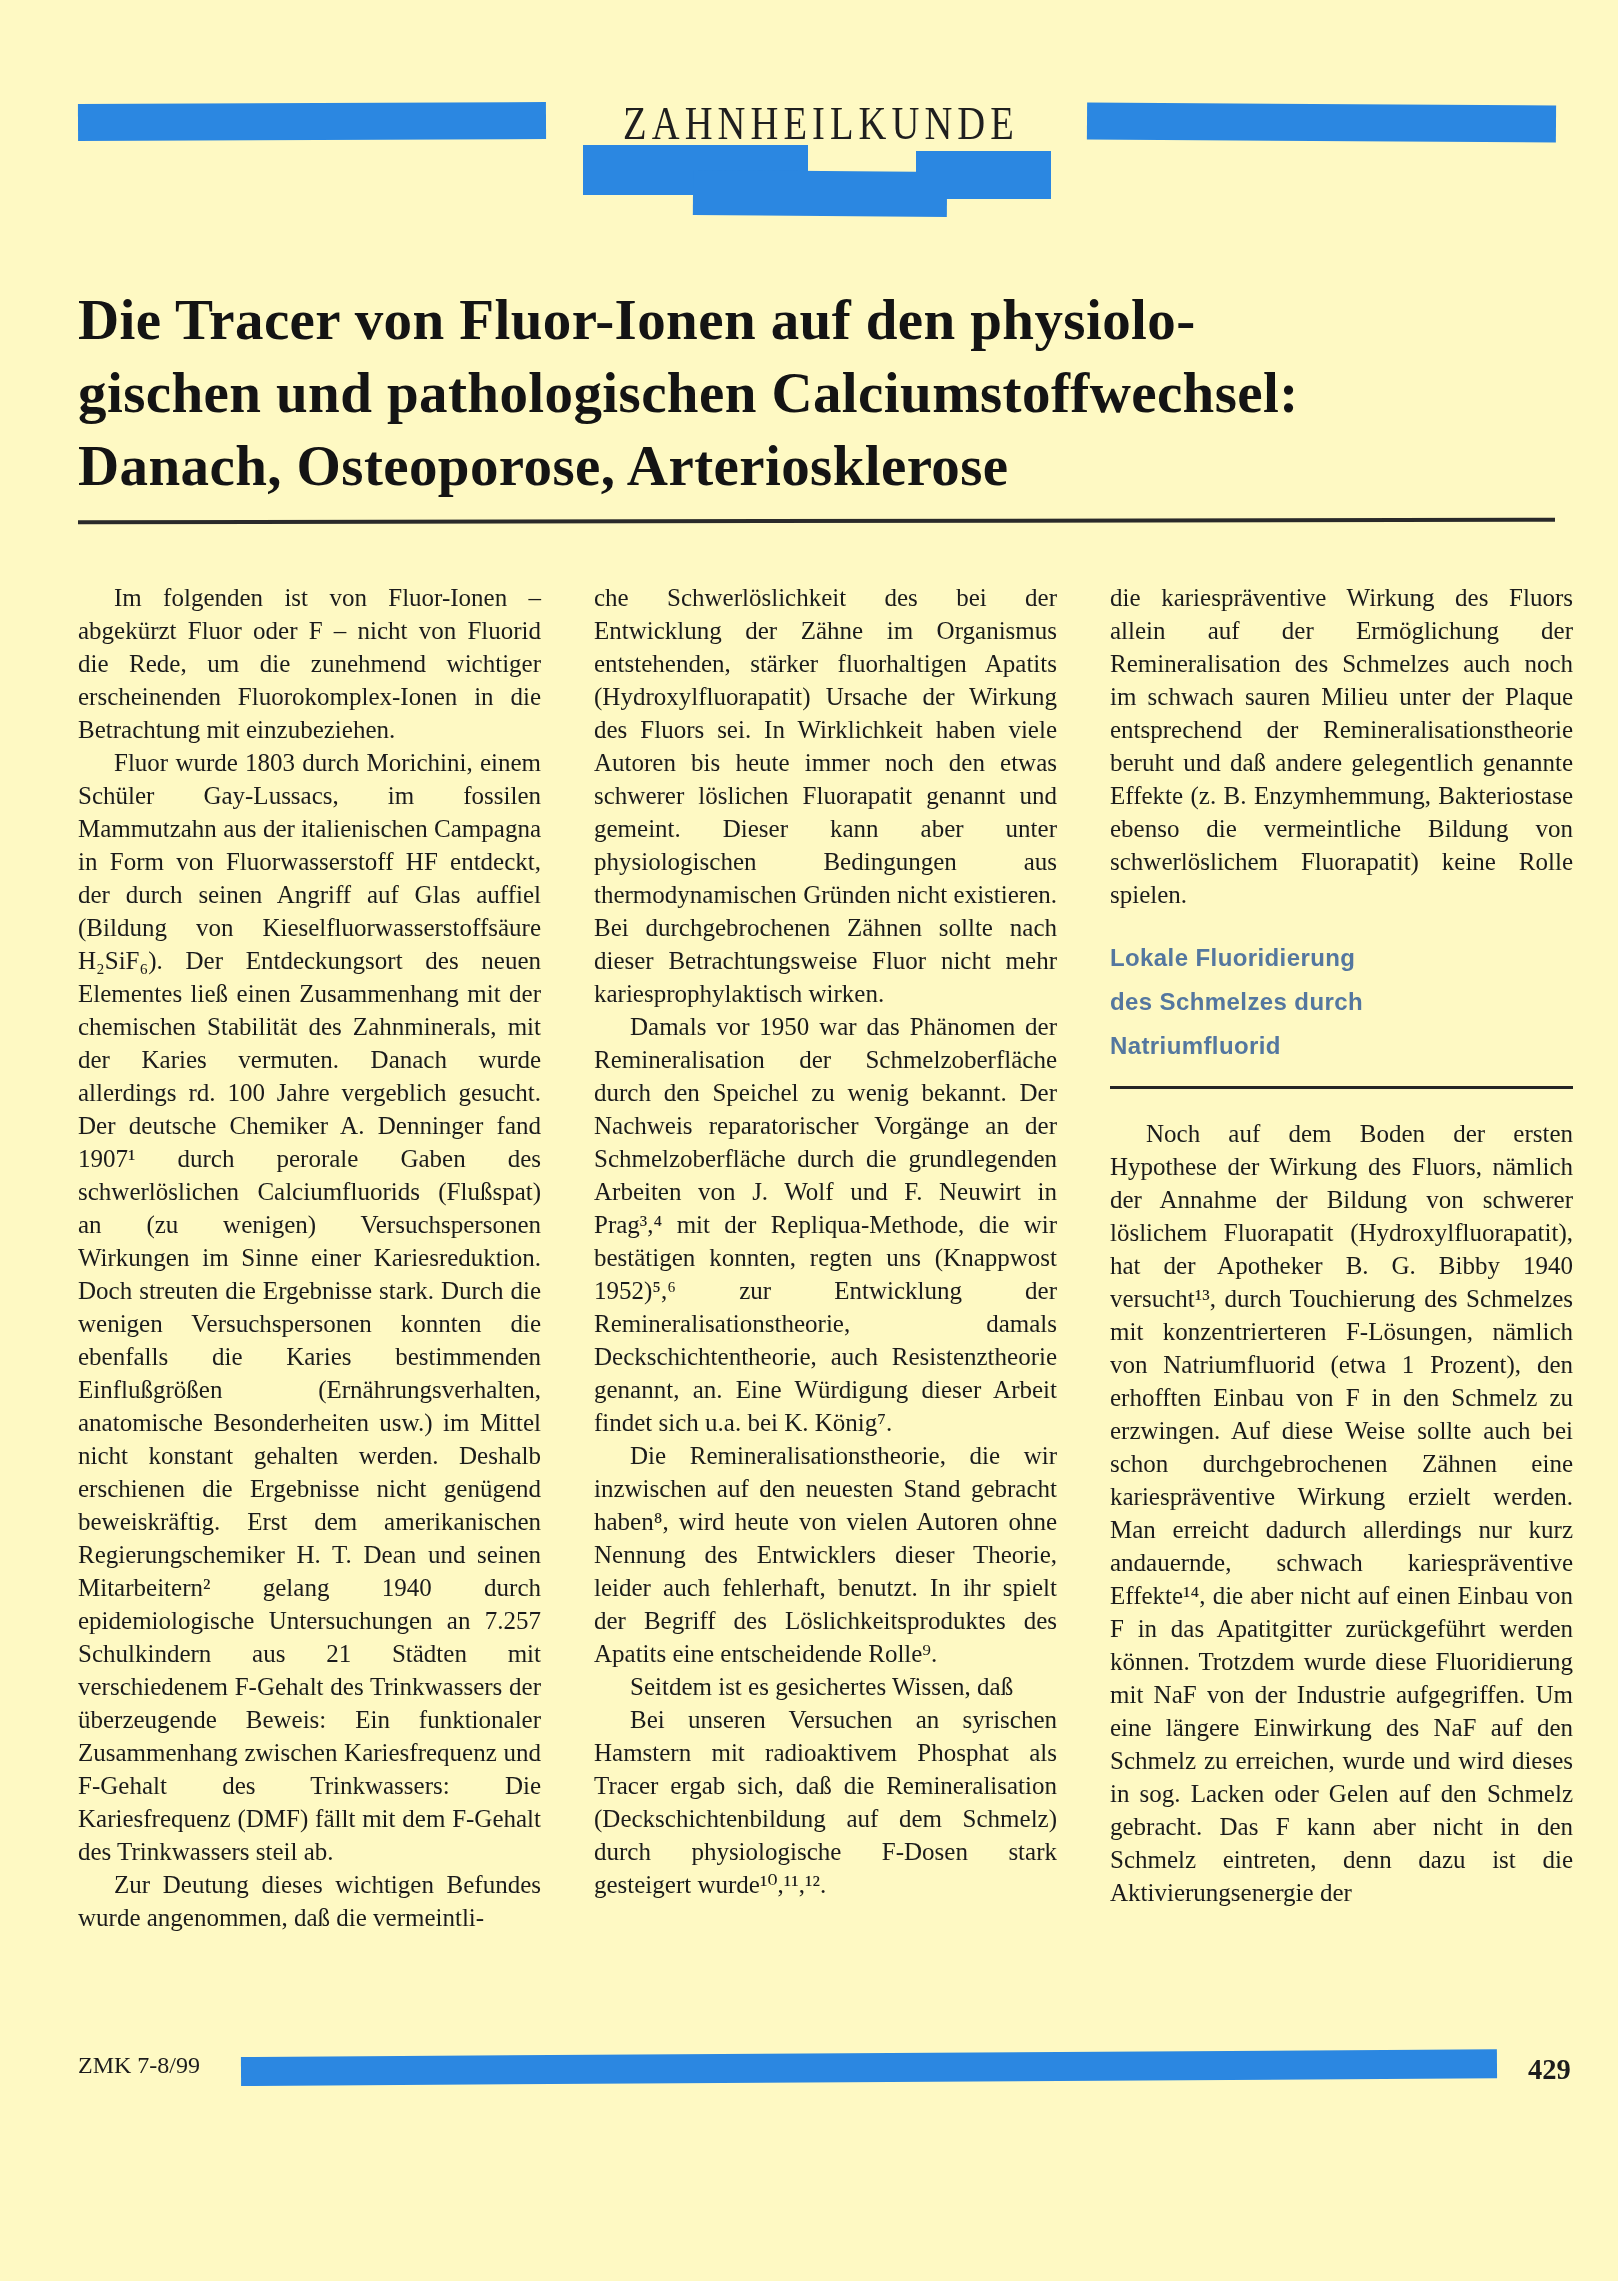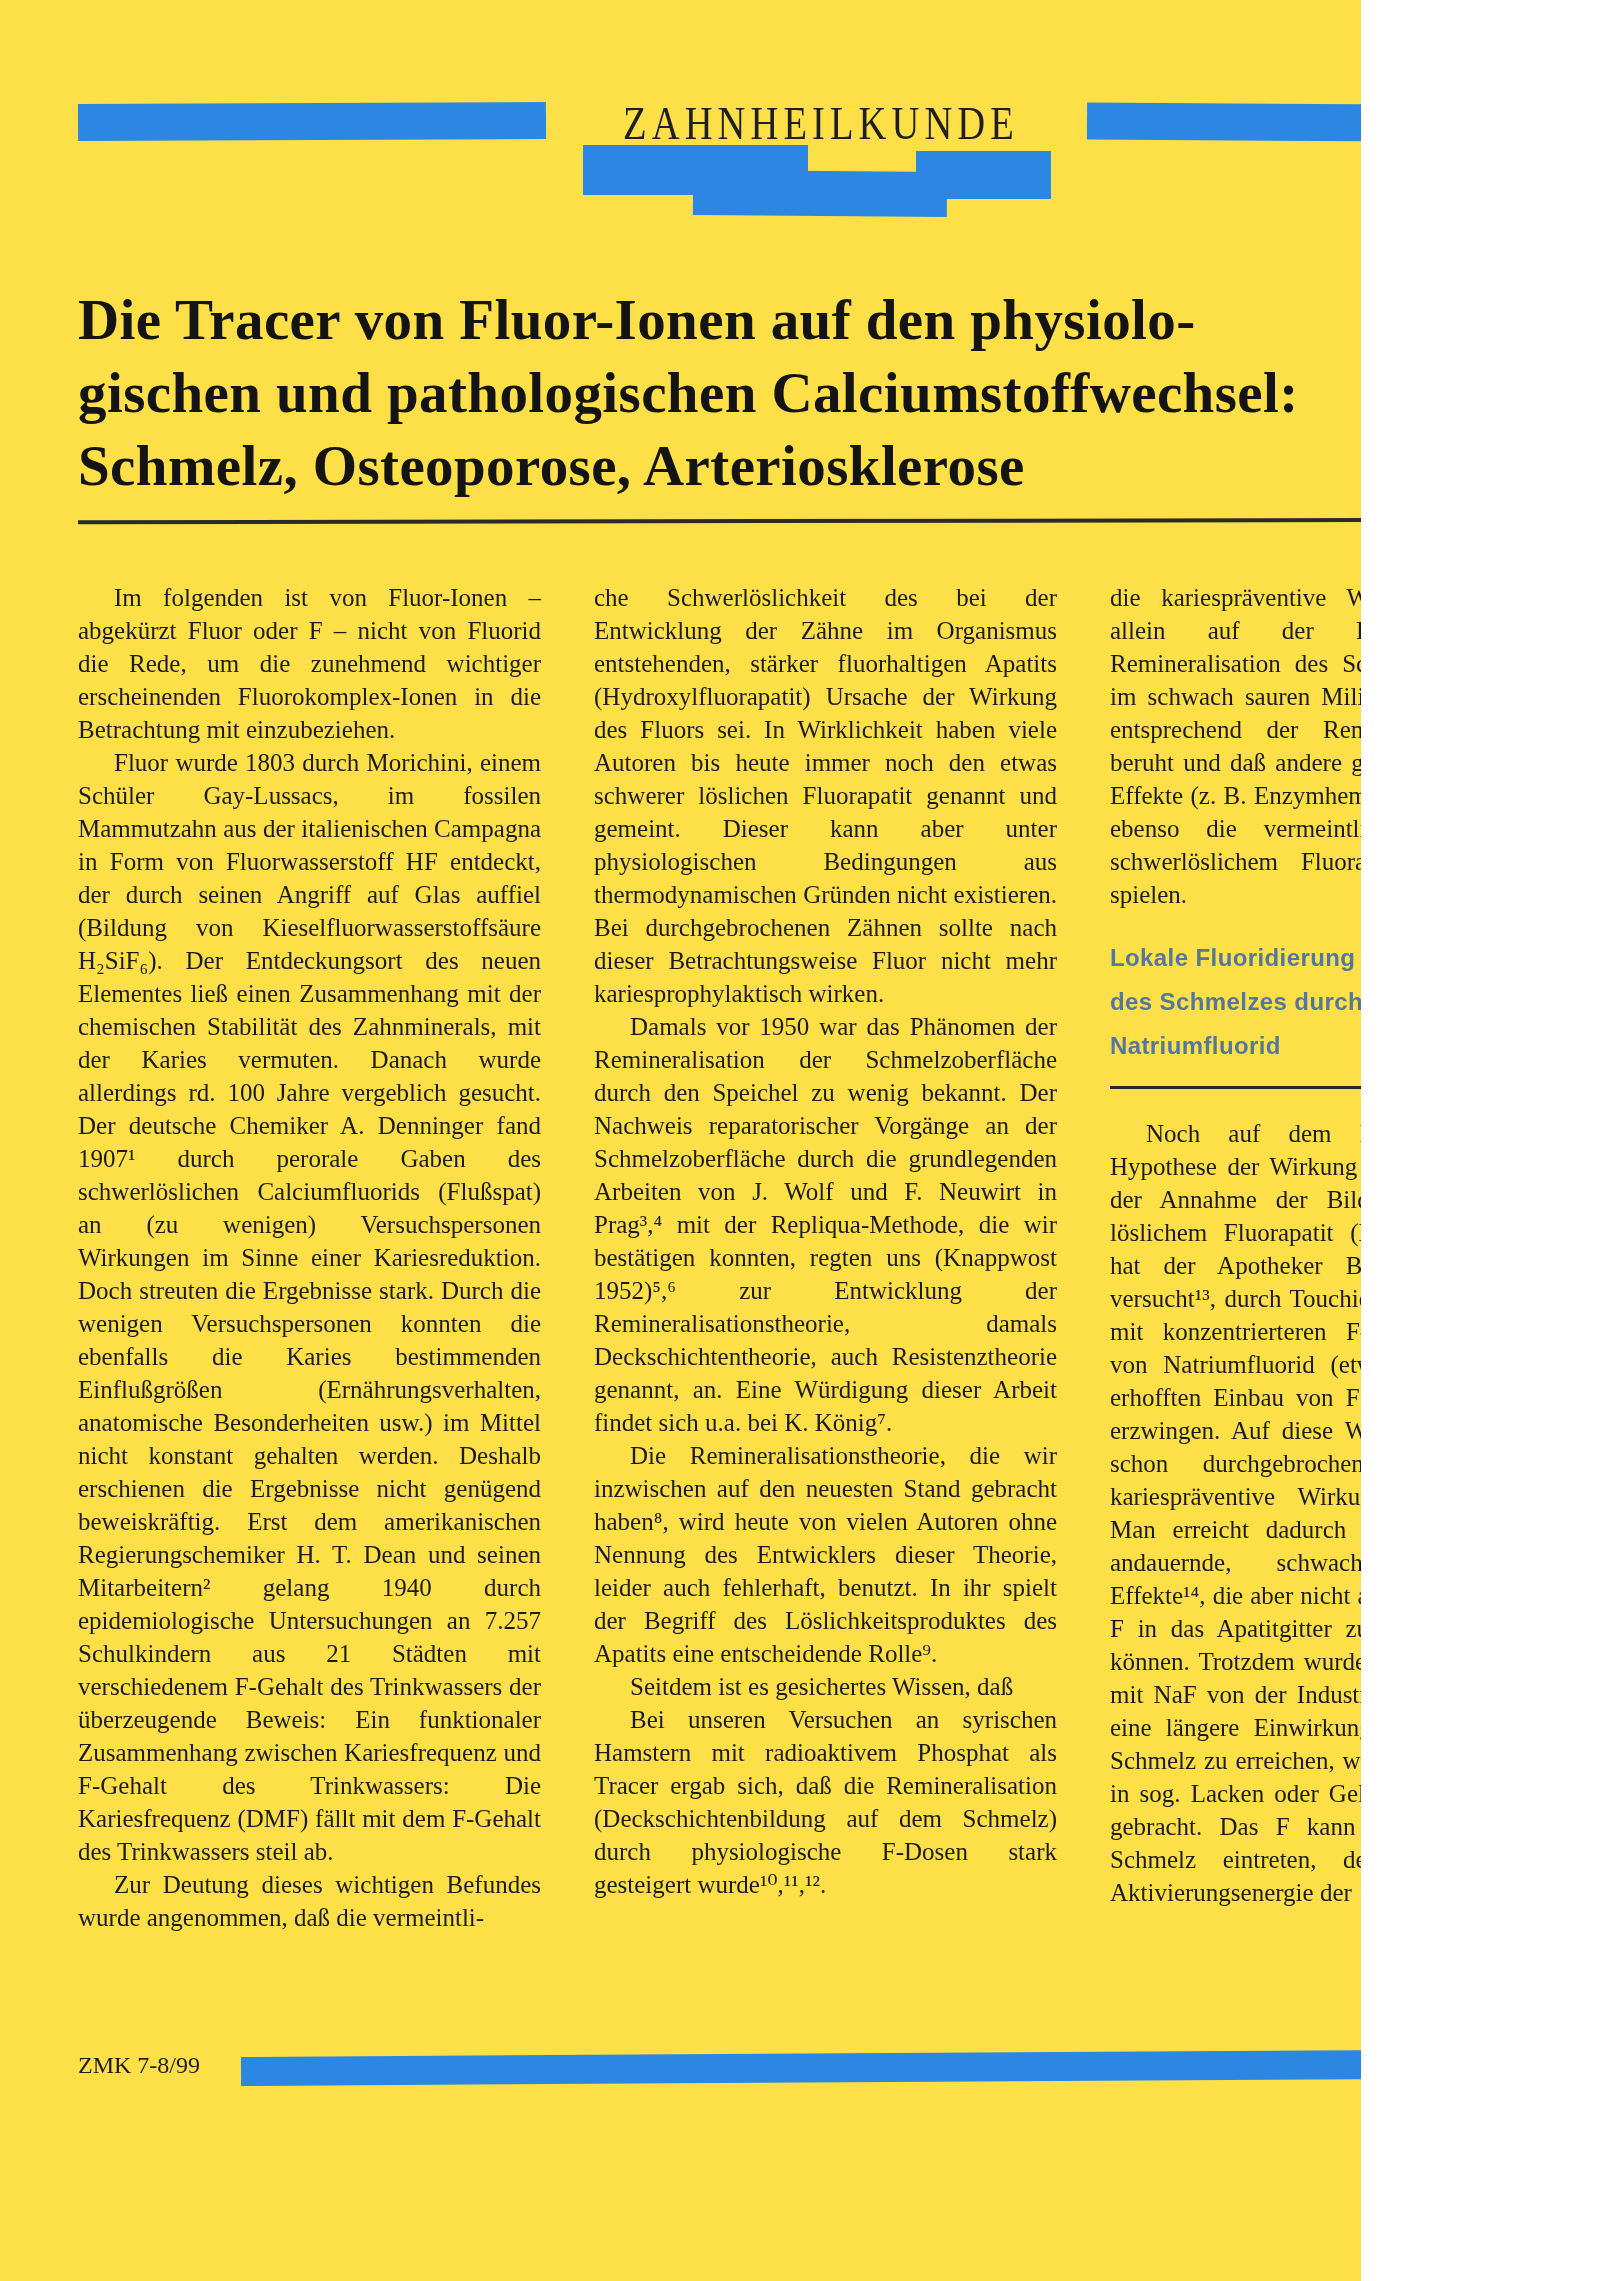--- a/index.html
+++ b/index.html
@@ -2,21 +2,21 @@
 <html lang="de" style="--accent-blue: #2b87e1; --heading-blue: #54779f;font-size:14.3px"><head>
 <meta charset="utf-8">
 <style>
   :root{
     --accent-blue:#2b87e1;
     --heading-blue:#54779f;
     --ink:#1b1b1b;
   }
   html,body{margin:0;padding:0;background:#ffffff;}
   .page{
-    position:relative;width:1361px;height:2281px;background:#fde047;
+    position:relative;width:1618px;height:2281px;background:#fef9c3;
     font-family:"Liberation Serif","DejaVu Serif",serif;color:var(--ink);
     overflow:hidden;
   }
   
   .mast-bar{position:absolute;background:var(--accent-blue);}
   .mast-bar.left{left:78px;top:103px;width:468px;height:37px;transform:rotate(-0.25deg);}
   .mast-bar.right{left:1087px;top:104px;width:469px;height:37px;transform:rotate(0.35deg);}
   .mast-title{
     position:absolute;left:545px;top:96px;width:552px;text-align:center;
     font-size:47px;font-weight:400;letter-spacing:6.2px;color:#1f1f1f;
@@ -66,21 +66,21 @@
   <div class="mast-bar left"></div>
   <div class="mast-title">ZAHNHEILKUNDE</div>
   <div class="mast-bar right"></div>
   <div class="blob b1"></div>
   <div class="blob b2"></div>
   <div class="blob b3"></div>
 
   <div class="title">
     <div>Die Tracer von Fluor-Ionen auf den physiolo-</div>
     <div>gischen und pathologischen Calciumstoffwechsel:</div>
-    <div>Schmelz, Osteoporose, Arteriosklerose</div>
+    <div>Danach, Osteoporose, Arteriosklerose</div>
   </div>
   <div class="title-rule"></div>
 
   <div class="columns">
     <div class="col">
         <p class="para indent">Im folgenden ist von Fluor-Ionen – abgekürzt Fluor oder F – nicht von Fluorid die Rede, um die zunehmend wichtiger erscheinenden Fluorokomplex-Ionen in die Betrachtung mit einzubeziehen.</p>
         <p class="para indent">Fluor wurde 1803 durch Morichini, einem Schüler Gay-Lussacs, im fossilen Mammutzahn aus der italienischen Campagna in Form von Fluorwasserstoff HF entdeckt, der durch seinen Angriff auf Glas auffiel (Bildung von Kieselfluorwasserstoffsäure H₂SiF₆). Der Entdeckungsort des neuen Elementes ließ einen Zusammenhang mit der chemischen Stabilität des Zahnminerals, mit der Karies vermuten. Danach wurde allerdings rd. 100 Jahre vergeblich gesucht. Der deutsche Chemiker A. Denninger fand 1907¹ durch perorale Gaben des schwerlöslichen Calciumfluorids (Flußspat) an (zu wenigen) Versuchspersonen Wirkungen im Sinne einer Kariesreduktion. Doch streuten die Ergebnisse stark. Durch die wenigen Versuchspersonen konnten die ebenfalls die Karies bestimmenden Einflußgrößen (Ernährungsverhalten, anatomische Besonderheiten usw.) im Mittel nicht konstant gehalten werden. Deshalb erschienen die Ergebnisse nicht genügend beweiskräftig. Erst dem amerikanischen Regierungschemiker H. T. Dean und seinen Mitarbeitern² gelang 1940 durch epidemiologische Untersuchungen an 7.257 Schulkindern aus 21 Städten mit verschiedenem F-Gehalt des Trinkwassers der überzeugende Beweis: Ein funktionaler Zusammenhang zwischen Kariesfrequenz und F-Gehalt des Trinkwassers: Die Kariesfrequenz (DMF) fällt mit dem F-Gehalt des Trinkwassers steil ab.</p>
         <p class="para indent">Zur Deutung dieses wichtigen Befundes wurde angenommen, daß die vermeintli-</p>
       </div>
     <div class="col">

